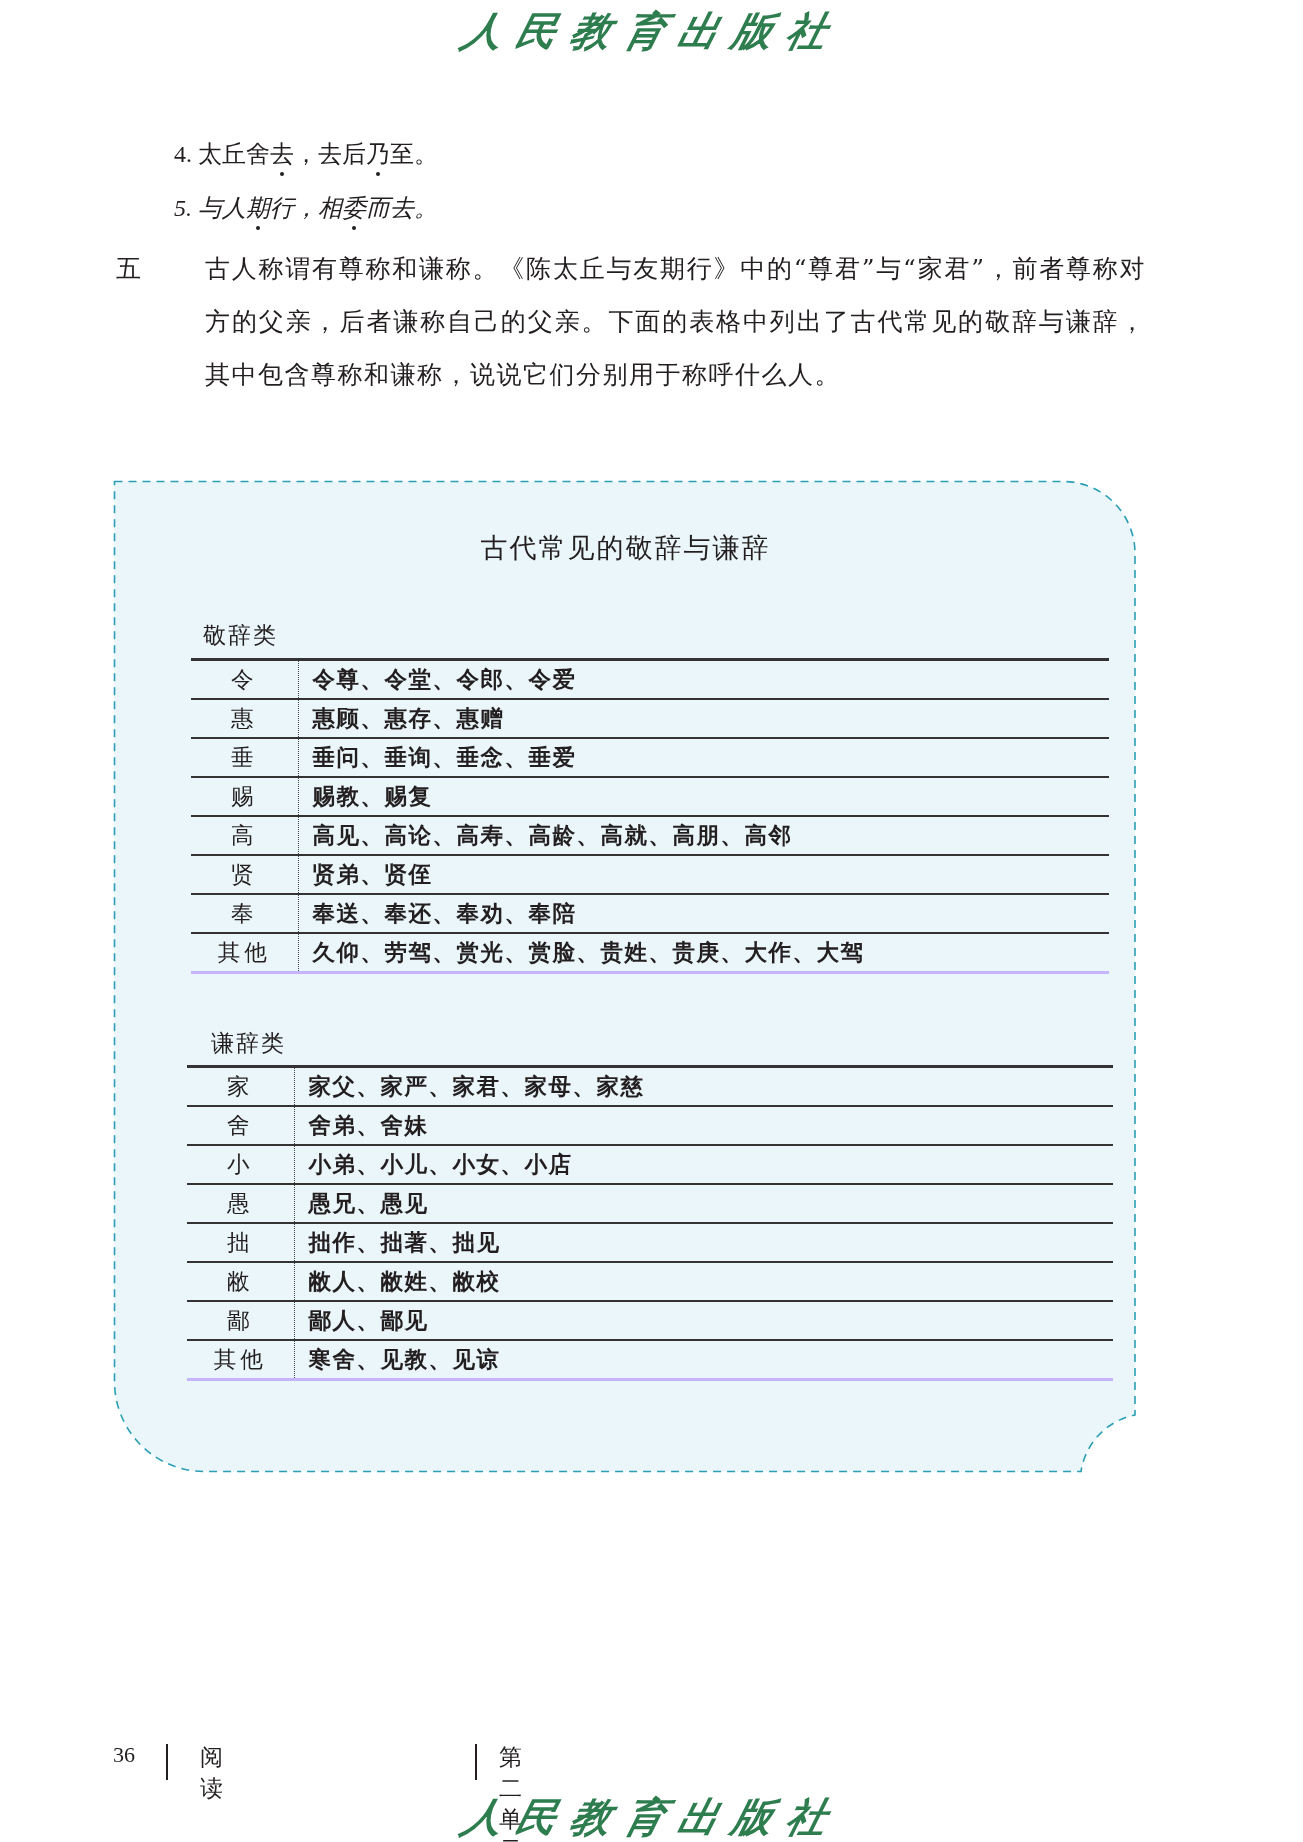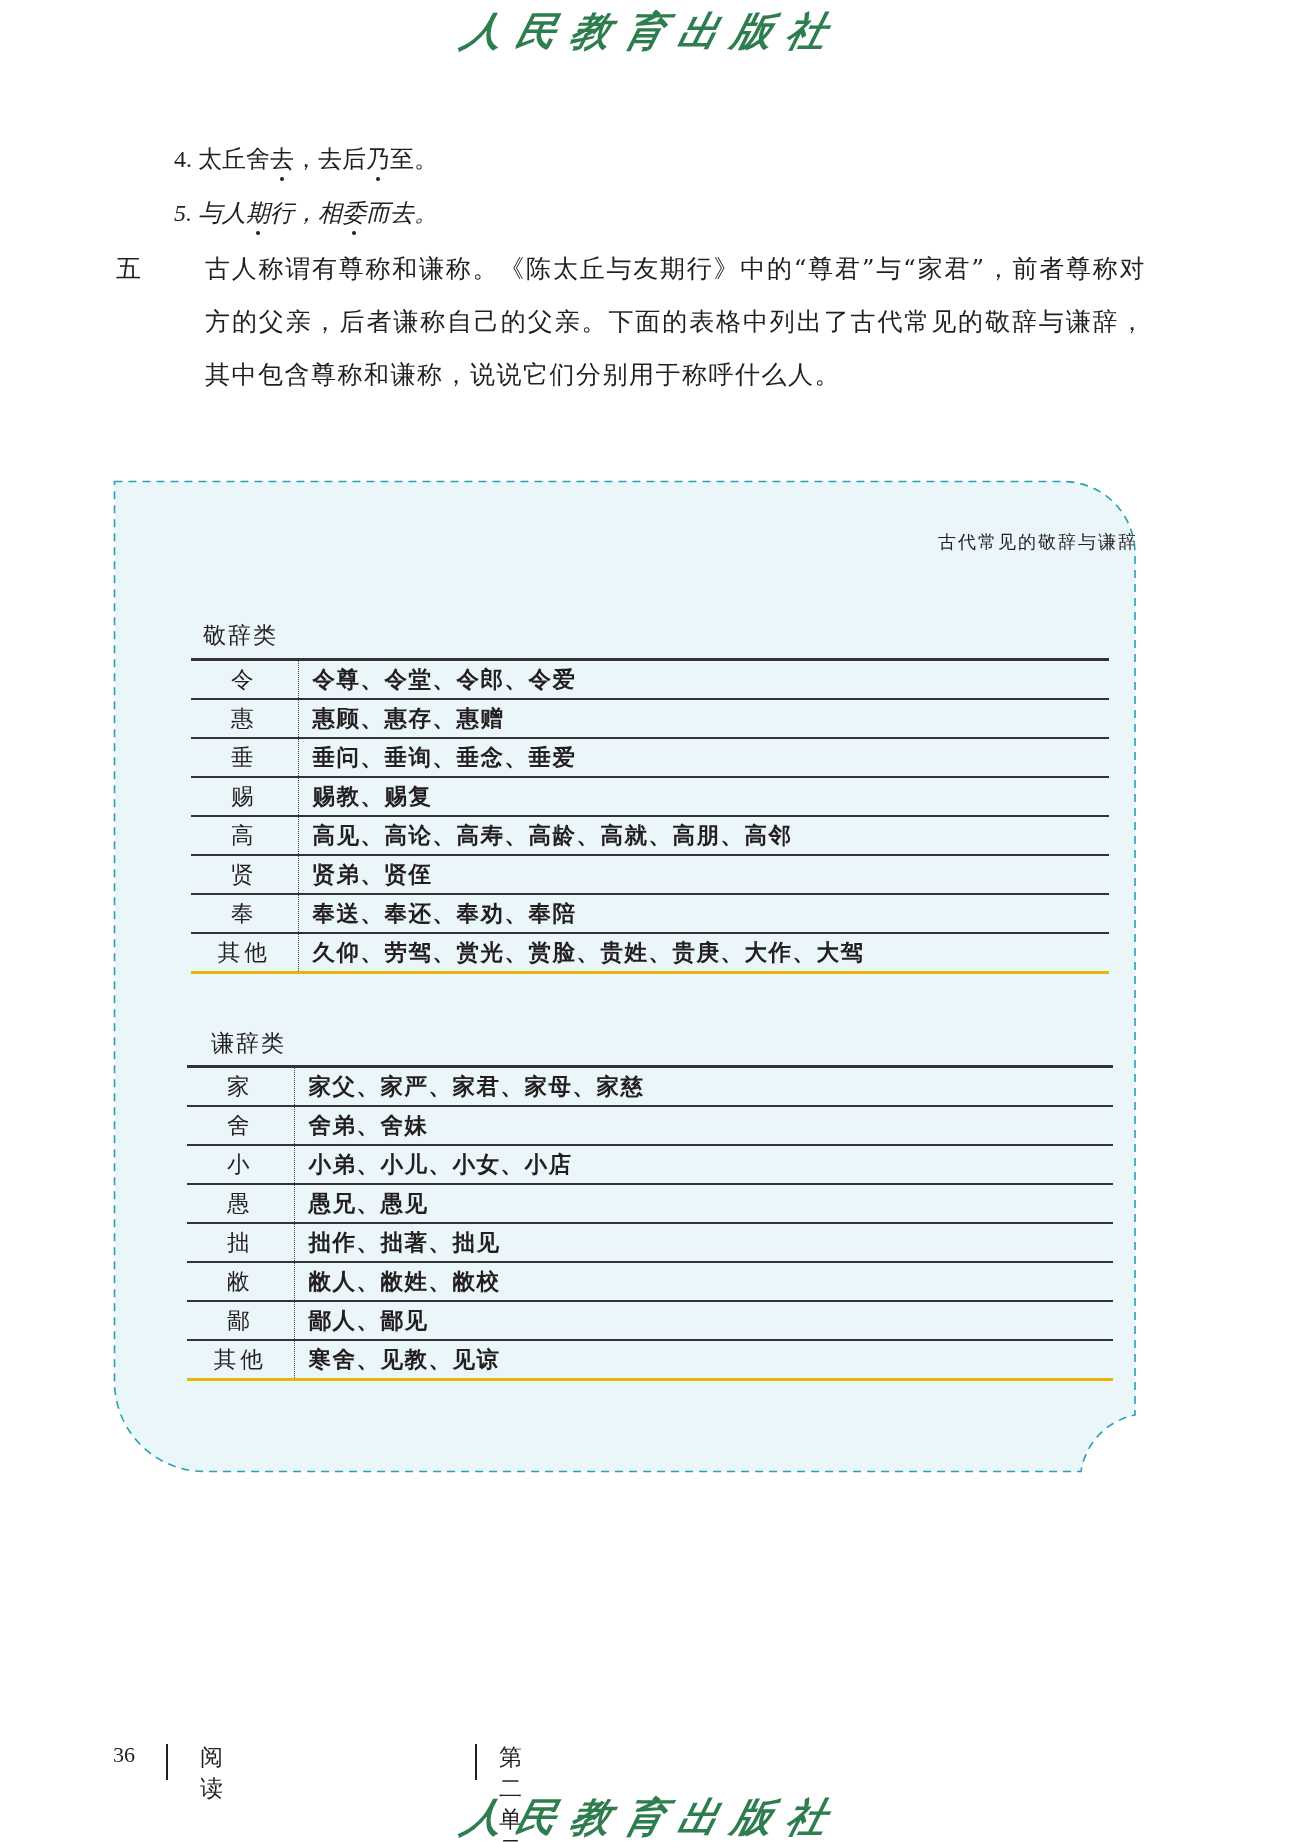--- a/index.html
+++ b/index.html
@@ -6,42 +6,42 @@
   body { width: 1303px; height: 1842px; position: relative; overflow: hidden;
          font-family: "DejaVu Serif", "Liberation Serif", serif; color: #231f20; }
 
   .logo { position: absolute; left: 0; width: 1303px; text-align: center;
           font-family: "DejaVu Serif", serif; font-style: italic; font-size: 40px;
           letter-spacing: 14px; color: #2e7d4f; font-weight: bold; }
   .logo.top { top: 4px; }
   .logo.bottom { top: 1790px; }
   .logo span { display: inline-block; transform: skewX(-14deg); }
 
-  .item { position: absolute; left: 174px; font-size: 24px; line-height: 39px; white-space: nowrap; }
+  .item { position: absolute; left: 174px; font-size: 24px; line-height: 28px; white-space: nowrap; }
   .item .num { font-family: "Liberation Serif", serif; margin-right: 6px; }
   .dot { position: relative; }
   .dot::after { content: ""; position: absolute; left: 50%; bottom: -8px; width: 4px; height: 4px;
                 margin-left: -2px; background: #231f20; border-radius: 50%; }
 
   .q5 { position: absolute; left: 116px; top: 242px; width: 1030px; font-size: 25px; line-height: 53px; }
   .q5 .label { position: absolute; left: 0; top: 0; }
   .q5 .body { margin-left: 89px; text-align: justify; letter-spacing: 1.5px; }
 
   .box { position: absolute; left: 113px; top: 480px; width: 1025px; height: 993px; }
   .box svg { position: absolute; left: 0; top: 0; }
 
-  .box-title { position: absolute; left: 0; width: 1025px; top: 50px; text-align: right;
-               font-size: 18px; letter-spacing: 2px; }
+  .box-title { position: absolute; left: 0; width: 1025px; top: 50px; text-align: center;
+               font-size: 27px; letter-spacing: 2px; }
 
   .group-label { position: absolute; font-size: 23px; letter-spacing: 2px; }
 
   table.words { position: absolute; border-collapse: collapse; font-size: 22.5px; }
   table.words td { height: 37px; padding: 0; border-bottom: 2px solid #333; vertical-align: middle; white-space: nowrap; }
   table.words tr:first-child td { border-top: 3px solid #333; }
-  table.words tr:last-child td { border-bottom: 3px solid #eab308; }
+  table.words tr:last-child td { border-bottom: 3px solid #c4b5fd; }
   table.words td.key { text-align: center; border-right: 1.5px dotted #444; letter-spacing: 4px; }
   table.words td.vals { padding-left: 14px; letter-spacing: 1.5px; font-weight: bold; }
 
   .footer { position: absolute; top: 1742px; font-size: 23px; }
   .footer .pg { position: absolute; left: 113px; font-family: "Liberation Serif", serif; font-size: 22px; }
   .footer .bar { position: absolute; width: 2px; height: 36px; background: #231f20; top: 2px; }
   .footer .sec { position: absolute; left: 200px; letter-spacing: 10px; }
   .footer .unit { position: absolute; left: 499px; letter-spacing: 0.5px; }
 </style>
 </head>

